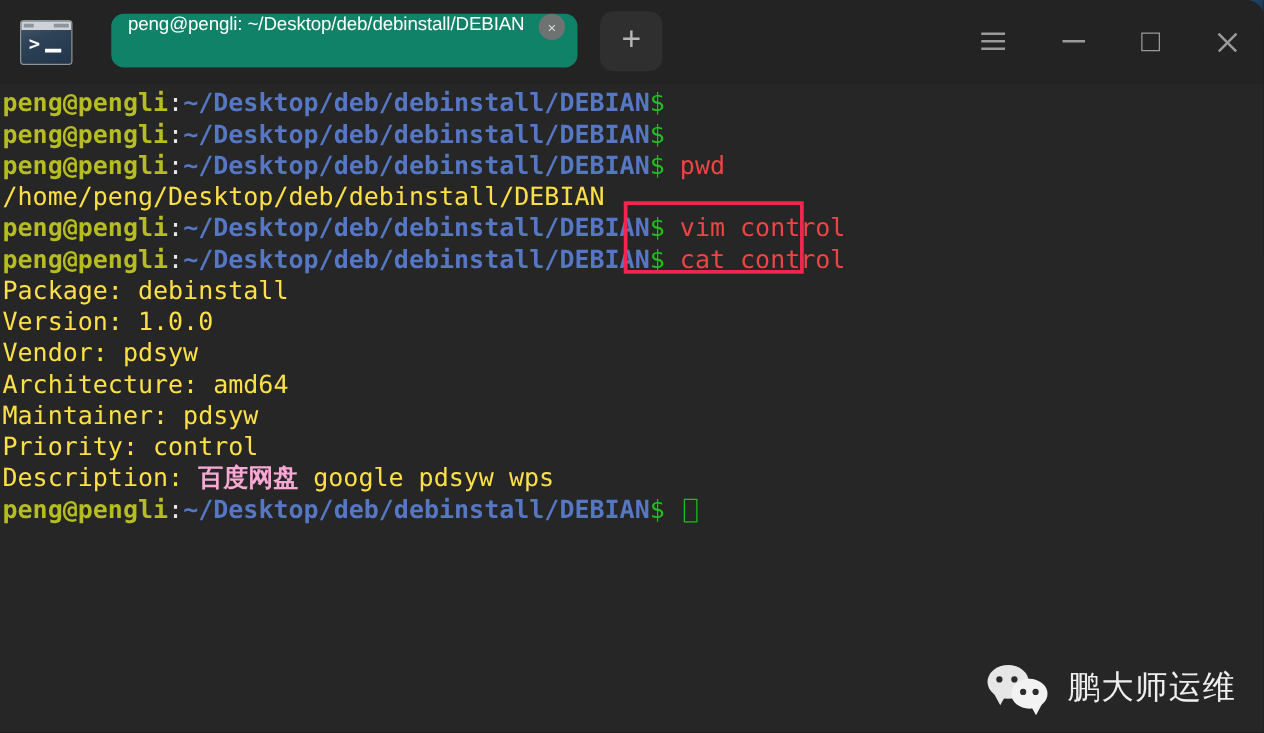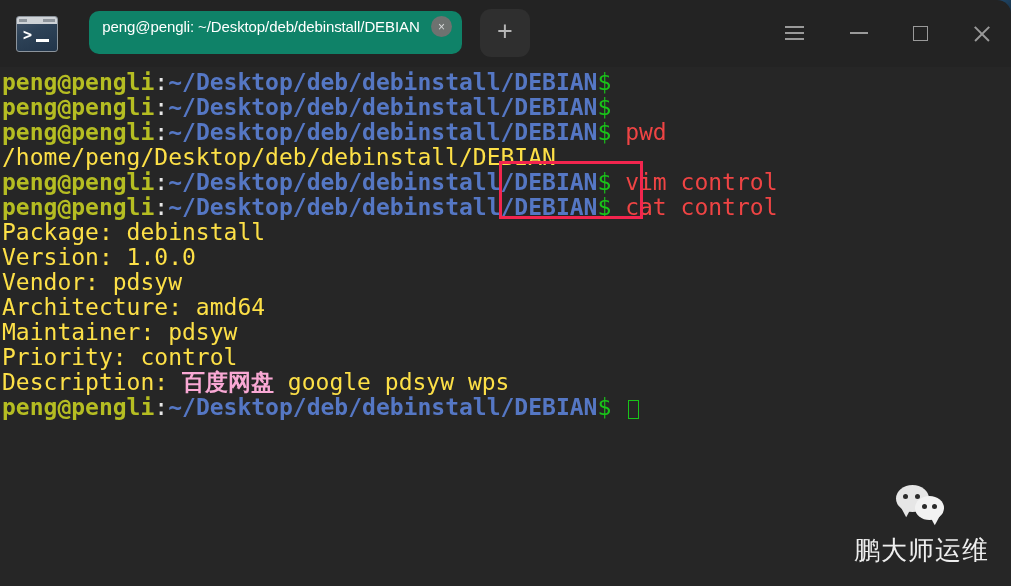--- a/index.html
+++ b/index.html
@@ -63,21 +63,21 @@
   .app-icon-underscore {
     position:absolute; left:19px; top:22px;
     width:13px; height:3px; background:#ffffff;
   }
 
   .tab {
     position:absolute; left:89px; top:11px;
     height:43px; width:373px;
     background:#0f8268;
     border-radius:10px;
-    display:flex; align-items:center;
+    display:flex; align-items:flex-start;
     padding:0 10px 12px 6px;
   }
   .tab-title {
     flex:1;
     color:#ffffff;
     font-size:15px;
     font-family:"Liberation Sans", sans-serif;
     text-align:center;
     white-space:nowrap;
     overflow:hidden;
@@ -130,21 +130,21 @@
   .closex i:first-child { transform:rotate(45deg); }
   .closex i:last-child  { transform:rotate(-45deg); }
 
   
   .term {
     position:absolute; top:67px; left:0;
     width:1011px; height:519px;
     background:#262626;
     padding:3px 0 0 2px;
     font-family:"DejaVu Sans Mono", monospace;
-    font-size:23px;
+    font-size:20px;
     line-height:25px;
     z-index:1;
   }
   .line { white-space:pre; height:25px; }
   .u    { color:#b5bd22; font-weight:bold; }
   .sep  { color:#e8e8e8; }
   .p    { color:#5577c4; font-weight:bold; }
   .d    { color:#19c319; }
   .out  { color:#fde047; }
   .cmd  { color:#ef4444; }
@@ -167,21 +167,20 @@
     z-index:3;
     pointer-events:none;
   }
 
   
   .watermark {
     position:absolute;
     right:22px; bottom:18px;
     display:flex; align-items:center; gap:12px;
     z-index:3;
-    flex-direction:column;
   }
   .wechat {
     position:relative; width:52px; height:38px;
   }
   .bub {
     position:absolute;
     background:#e6e6e6;
     border-radius:50%;
   }
   .bub-big  { left:0;  top:2px;  width:33px; height:27px; }

